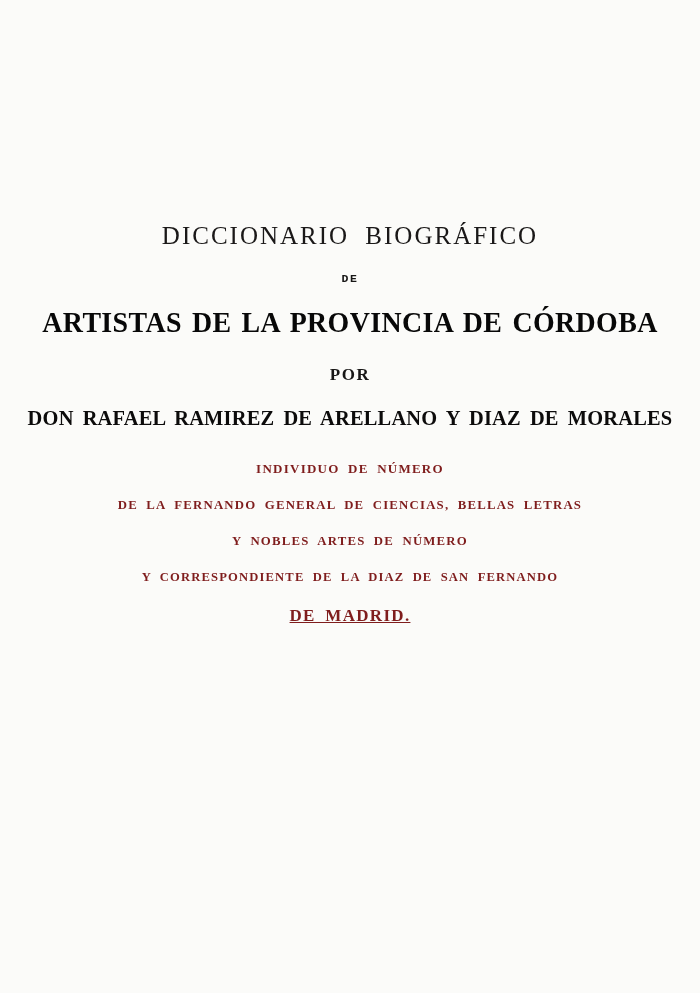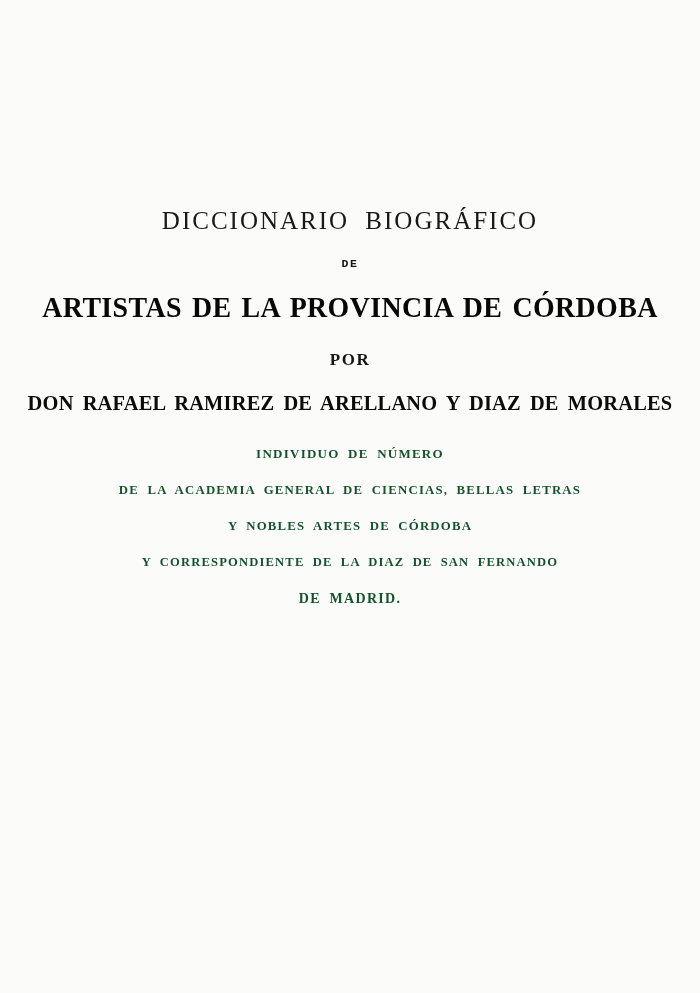--- a/index.html
+++ b/index.html
@@ -18,21 +18,21 @@
   .page {
     position: relative;
     width: 700px;
     height: 993px;
     background: #fbfbf9;
     box-sizing: border-box;
   }
 
   .title-block {
     position: absolute;
-    top: 207px;
+    top: 222px;
     left: 0;
     width: 700px;
     text-align: center;
   }
 
   .line {
     display: block;
     width: 100%;
     white-space: nowrap;
   }
@@ -94,51 +94,51 @@
   .credentials {
     margin-top: 2px;
   }
 
   .cred-line {
     font-family: "Liberation Serif", serif;
     font-weight: bold;
     font-size: 13px;
     letter-spacing: 1.25px;
     word-spacing: 4px;
-    color: #14532d;
+    color: #7f1d1d;
     margin-bottom: 21px;
     white-space: nowrap;
   }
   .cred-line:last-child {
     margin-bottom: 0;
   }
 
   .cred-line.l2 { font-size: 12.8px; letter-spacing: 1.2px; }
   .cred-line.l3 { font-size: 12.8px; letter-spacing: 1.2px; }
   .cred-line.l4 { font-size: 12.6px; letter-spacing: 1.15px; }
-  .cred-line.l5 { font-size: 14px; letter-spacing: 1.3px; }
+  .cred-line.l5 { font-size: 17px; letter-spacing: 1.3px; text-decoration: underline; }
 </style>
 </head>
 <body>
 
 <div class="page">
   <div class="title-block">
 
     <span class="line main-title">DICCIONARIO BIOGRÁFICO</span>
 
     <span class="line small-de">DE</span>
 
     <span class="line heavy-title">ARTISTAS DE LA PROVINCIA DE CÓRDOBA</span>
 
     <span class="line small-por">POR</span>
 
     <span class="line author">DON RAFAEL RAMIREZ DE ARELLANO Y DIAZ DE MORALES</span>
 
     <div class="credentials">
       <span class="line cred-line l1">INDIVIDUO DE NÚMERO</span>
-      <span class="line cred-line l2">DE LA ACADEMIA GENERAL DE CIENCIAS, BELLAS LETRAS</span>
-      <span class="line cred-line l3">Y NOBLES ARTES DE CÓRDOBA</span>
+      <span class="line cred-line l2">DE LA FERNANDO GENERAL DE CIENCIAS, BELLAS LETRAS</span>
+      <span class="line cred-line l3">Y NOBLES ARTES DE NÚMERO</span>
       <span class="line cred-line l4">Y CORRESPONDIENTE DE LA DIAZ DE SAN FERNANDO</span>
       <span class="line cred-line l5">DE MADRID.</span>
     </div>
 
   </div>
 </div>
 
 </body></html>

